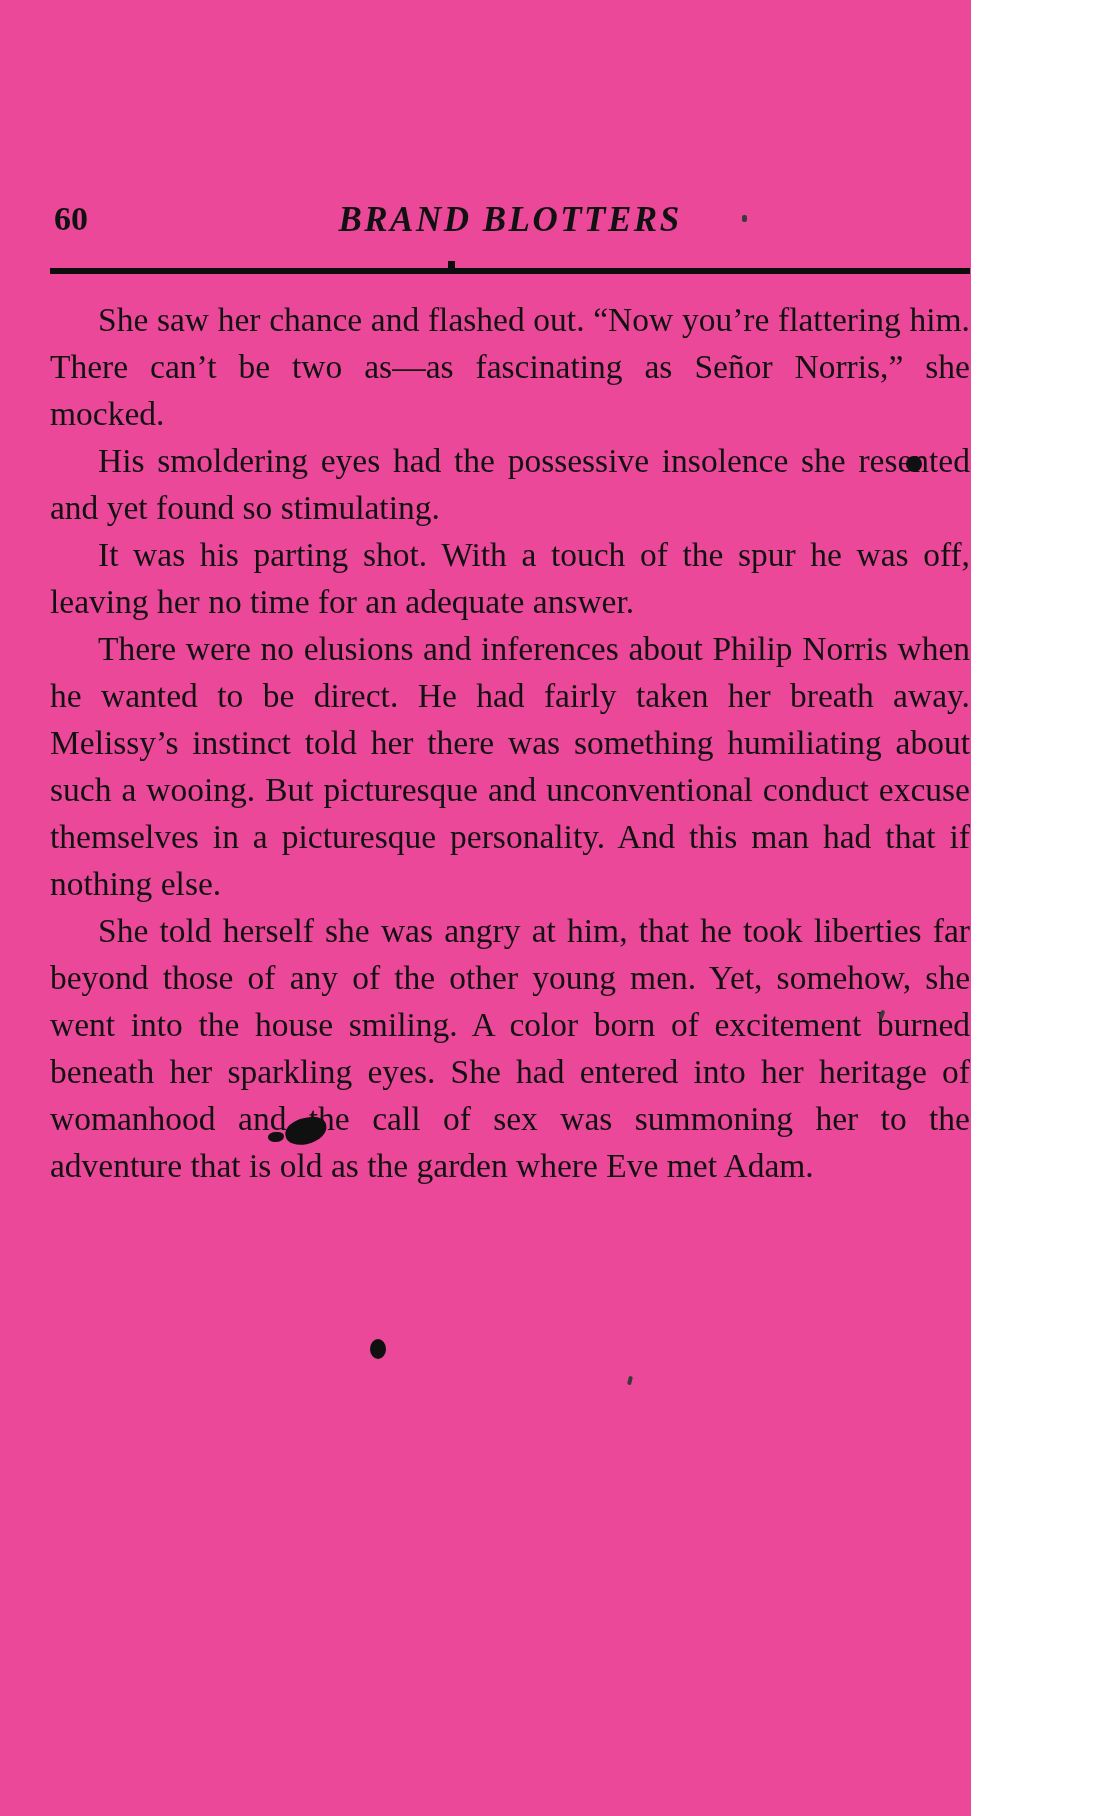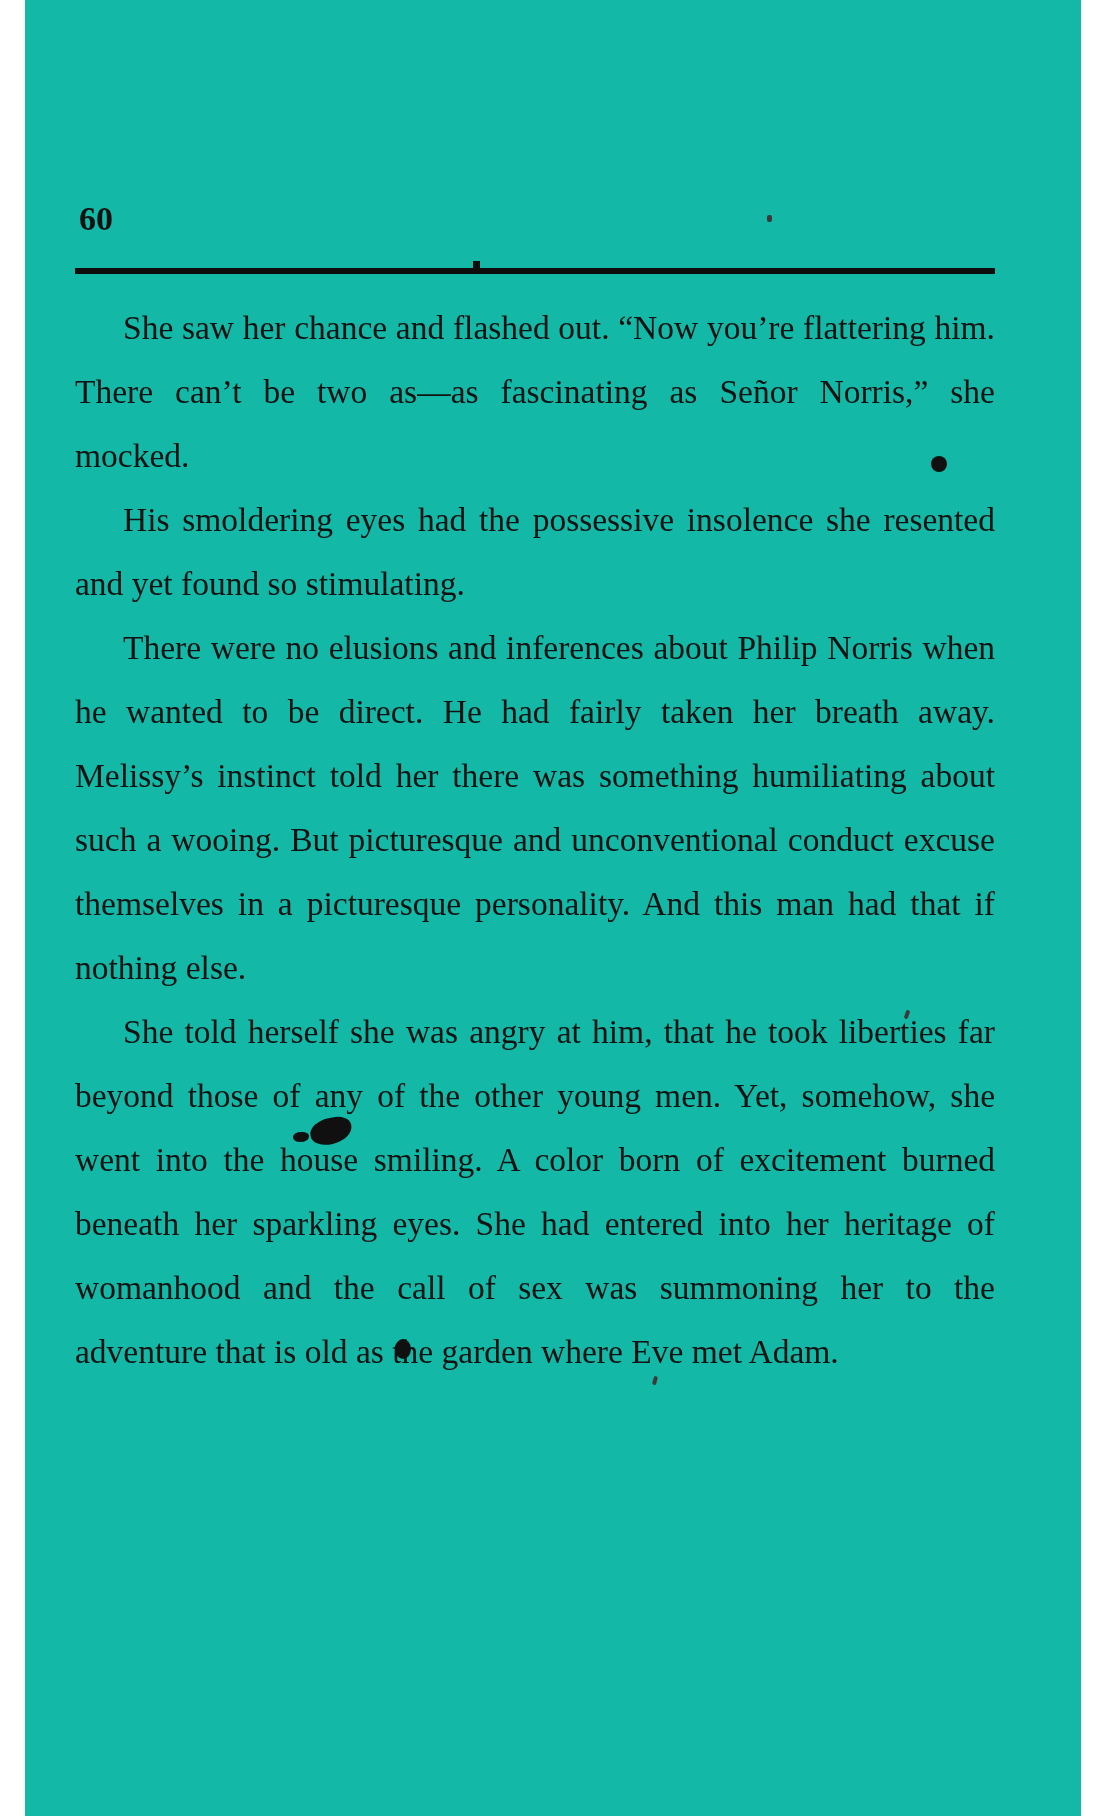--- a/index.html
+++ b/index.html
@@ -12,24 +12,23 @@
     height: 1816px;
     position: relative;
     font-family: "Liberation Serif", serif;
     color: #1a1a1a;
     overflow: hidden;
   }
   .page {
     position: absolute;
     left: 0;
     top: 0;
-    width: 1056px;
+    width: 971px;
     height: 1816px;
-    background: #14b8a6;
-    margin-left: 25px;
+    background: #ec4899;
   }
   .page-inner {
     position: absolute;
     left: 50px;
     top: 200px;
     width: 920px;
   }
   .header-row {
     display: flex;
     align-items: baseline;
@@ -72,21 +71,21 @@
     left: 398px;
     top: -7px;
     width: 7px;
     height: 9px;
     background: #0d0d0d;
   }
   .body-text {
     margin-top: 22px;
     font-family: "Liberation Serif", serif;
     font-size: 33.5px;
-    line-height: 64px;
+    line-height: 47px;
     color: #121212;
     text-align: justify;
     text-justify: inter-word;
   }
   .body-text p {
     margin: 0;
     text-indent: 48px;
   }
   .body-text p:last-child {
     
@@ -135,27 +134,29 @@
   #speck3 { left: 742px; top: 215px; width: 5px; height: 7px; }
 </style>
 </head>
 <body>
 
 <div class="page">
   <div class="page-inner">
 
     <div class="header-row">
       <div class="folio">60</div>
+      <div class="running-head">BRAND BLOTTERS</div>
     </div>
 
     <div class="rule"></div>
 
     <div class="body-text">
       <p>She saw her chance and flashed out. “Now you’re flattering him.  There can’t be two as—as fascinating as Señor Norris,” she mocked.</p>
       <p>His smoldering eyes had the possessive insolence she resented and yet found so stimulating.</p>
+      <p>It was his parting shot.  With a touch of the spur he was off, leaving her no time for an adequate answer.</p>
       <p>There were no elusions and inferences about Philip Norris when he wanted to be direct.  He had fairly taken her breath away.  Melissy’s instinct told her there was something humiliating about such a wooing.  But picturesque and unconventional conduct excuse themselves in a picturesque personality.  And this man had that if nothing else.</p>
       <p>She told herself she was angry at him, that he took liberties far beyond those of any of the other young men.  Yet, somehow, she went into the house smiling.  A color born of excitement burned beneath her sparkling eyes.  She had entered into her heritage of womanhood and the call of sex was summoning her to the adventure that is old as the garden where Eve met Adam.</p>
     </div>
 
   </div>
 
   <div class="ink-blot" id="blot1"></div>
   <div class="ink-blot" id="blot2"></div>
   <div class="ink-blot" id="blot3"></div>
   <div class="ink-blot" id="blot4"></div>

